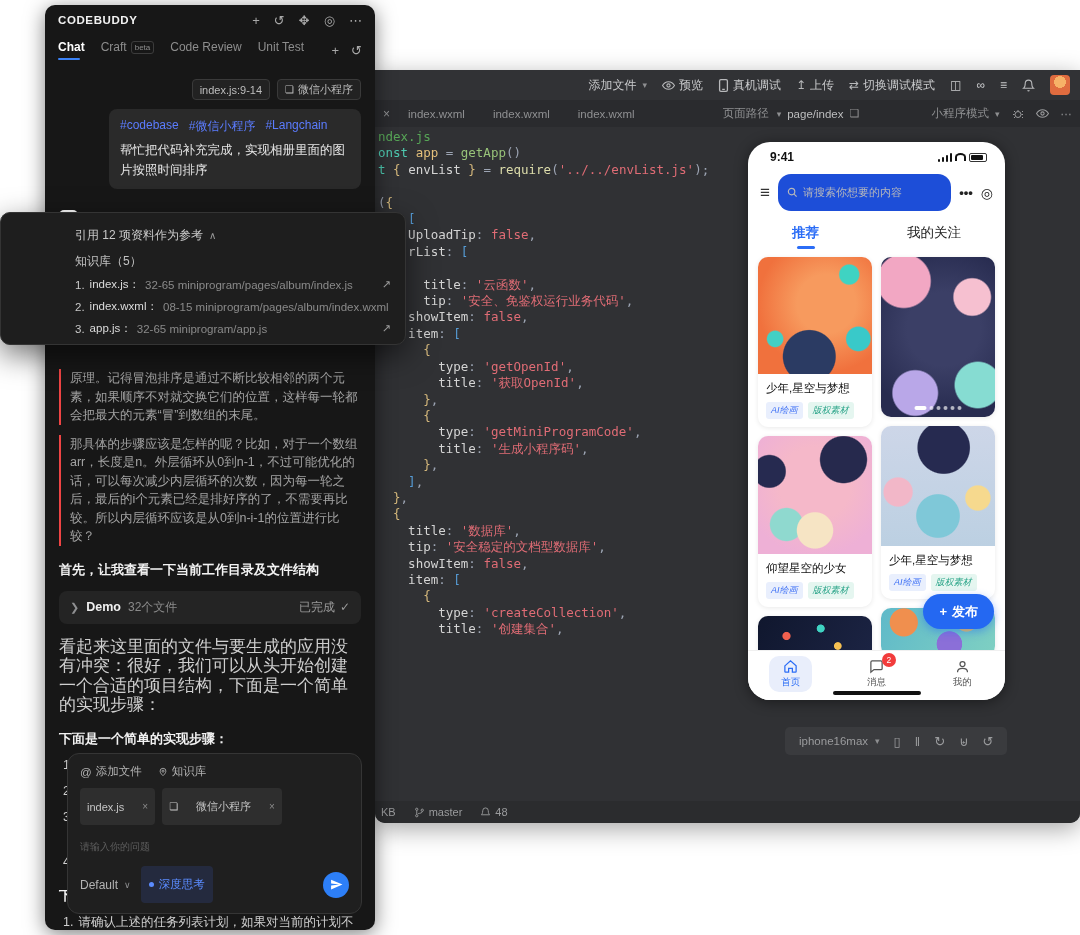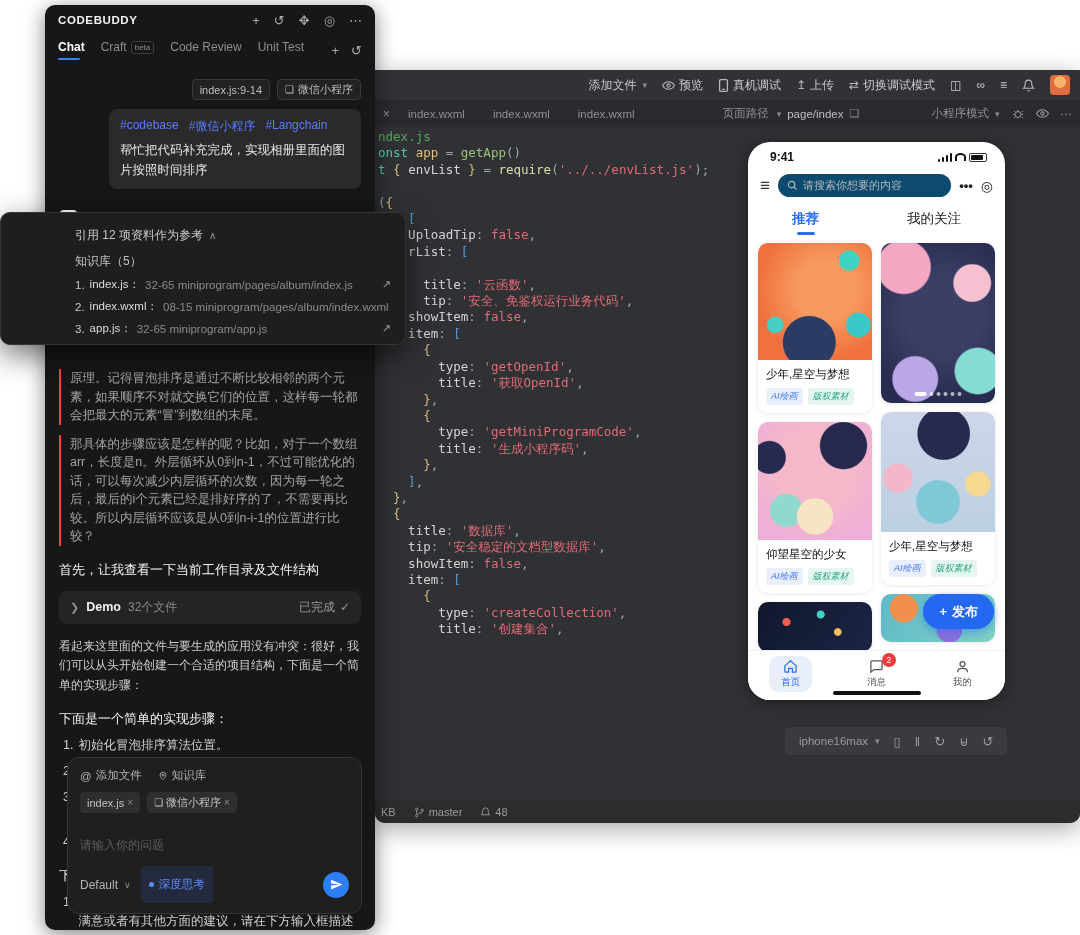--- a/index.html
+++ b/index.html
@@ -37,21 +37,21 @@
   #phone { position:absolute; left:373px; top:72px; width:257px; height:558px; background:#fff;
     border-radius:22px; box-shadow:0 2px 14px rgba(0,0,0,.45); overflow:hidden; color:#1a1a1a;}
   #ph-status { display:flex; align-items:center; justify-content:space-between; padding:8px 18px 0 22px;}
   #ph-time { font-size:12px; font-weight:bold; color:#111;}
   .sig { display:flex; align-items:flex-end; gap:1.5px; height:9px;}
   .sig i { width:2.5px; background:#111; border-radius:1px; display:block;}
   .wifi { width:11px; height:8px; border-radius:50% 50% 0 0; border:2.2px solid #111; border-bottom:none; margin-left:3px;}
   .batt { width:18px; height:9px; border:1px solid #333; border-radius:2px; margin-left:3px; position:relative;}
   .batt::after{content:""; position:absolute; left:1px; top:1px; bottom:1px; width:12px; background:#111; border-radius:1px;}
   #ph-nav { display:flex; align-items:center; gap:8px; padding:10px 12px 0 12px;}
-  #ph-search { flex:1; height:23px; background:#0c4a6e; border-radius:13px; display:flex;
+  #ph-search { flex:1; height:37px; background:#1d4ed8; border-radius:13px; display:flex;
     align-items:center; gap:5px; padding:0 9px; color:#b6b7bb; font-size:11px;}
   #ph-tabs { display:flex; align-items:center; padding:13px 0 0 0; justify-content:space-around;}
   .ph-tab { font-size:13.5px; color:#222; position:relative; padding-bottom:7px;}
   .ph-tab.active { color:#2b6df6; font-weight:bold;}
   .ph-tab.active::after { content:""; position:absolute; left:50%; transform:translateX(-50%);
     bottom:0; width:18px; height:3px; border-radius:2px; background:#2b6df6;}
   #ph-cards { display:flex; gap:9px; padding:8px 10px 0 10px;}
   .ph-col { display:flex; flex-direction:column; gap:9px; width:114px;}
   .card { background:#fff; border-radius:10px; overflow:hidden; box-shadow:0 1px 5px rgba(0,0,0,.09); position:relative;}
   .card-art { width:100%; }
@@ -103,39 +103,39 @@
   #bubble { margin-left:auto; margin-top:9px; width:252px; background:#2a2a2a; border-radius:8px; padding:9px 11px;}
   #bubble-tags { font-size:12px; color:#5b7cff; display:flex; gap:10px; flex-wrap:wrap;}
   #bubble-text { margin-top:5px; font-size:12.5px; line-height:20px; color:#e6e6e6;}
   #asst-row { display:flex; align-items:center; gap:7px; margin-top:21px;}
   #asst-logo { width:19px; height:19px; border-radius:5px; background:#fff; color:#111;
     display:flex; align-items:center; justify-content:center; font-size:11px; font-weight:bold;}
   #asst-name { font-size:13px; font-weight:bold; color:#f0f0f0;}
   #popup-spacer { height:140px; }
   .think-p { border-left:2px solid #ef4444; padding-left:9px; font-size:12.5px; line-height:18.5px;
     color:#a3a3a3; margin-bottom:10px;}
-  .cb-h { font-size:13px; font-weight:normal; color:#f2f2f2; margin:14px 0 0 0; line-height:20px;}
+  .cb-h { font-size:13px; font-weight:bold; color:#f2f2f2; margin:14px 0 0 0; line-height:20px;}
   #demo-row { margin-top:11px; height:33px; background:#242424; border-radius:8px; display:flex;
     align-items:center; gap:7px; padding:0 11px; font-size:12.5px;}
   #demo-name { color:#f0f0f0; font-weight:bold;}
   #demo-count { color:#8a8a8a; font-size:12px;}
   #demo-status { margin-left:auto; color:#9a9a9a; font-size:12px; display:flex; gap:5px; align-items:center;}
-  .cb-p { font-size:12px; line-height:19.5px; color:#cfcfcf; margin-top:13px;}
+  .cb-p { font-size:17px; line-height:19.5px; color:#cfcfcf; margin-top:13px;}
   ol.cb-ol { margin:6px 0 0 4px; list-style:none;}
   ol.cb-ol li { font-size:12.5px; line-height:19px; color:#cfcfcf; margin-top:7px; display:flex; gap:5px;}
   ol.cb-ol li .n { color:#cfcfcf; flex:none;}
   #input-card { position:absolute; left:22px; right:13px; bottom:16px; background:#1f1f1f;
     border:1px solid #353535; border-radius:12px; padding:10px 12px;}
   #input-actions { display:flex; gap:16px; font-size:11.5px; color:#b3b3b3;}
   .in-act { display:flex; align-items:center; gap:4px;}
   #input-chips { display:flex; gap:7px; margin-top:9px;}
-  .in-chip { background:#2e2e2e; border-radius:4px; height:21px; display:flex; align-items:center;
-    gap:3px; padding:0 7px; font-size:11px; color:#c4c4c4;}
+  .in-chip { background:#2e2e2e; border-radius:4px; height:37px; display:flex; align-items:center;
+    gap:18px; padding:0 7px; font-size:11px; color:#c4c4c4;}
   .chip-x { color:#8a8a8a; font-size:10px;}
-  #input-ph { margin-top:24px; font-size:12px; color:#5d5d5d;}
+  #input-ph { margin-top:15px; font-size:10px; color:#5d5d5d;}
   #input-bottom { display:flex; align-items:center; margin-top:12px; gap:10px;}
   #model-sel { font-size:12px; color:#b3b3b3; display:flex; align-items:center; gap:4px;}
   #deep-chip { display:flex; align-items:center; gap:5px; font-size:11.5px; color:#5b8cff;
     background:rgba(70,110,255,.14); border-radius:4px; padding:11px 8px;}
   #deep-chip .dot { width:5px; height:5px; border-radius:50%; background:#5b8cff;}
   #send-btn { margin-left:auto; width:26px; height:26px; border-radius:50%; background:#2d7ff7;
     display:flex; align-items:center; justify-content:center;}
   #chat-scrollbar { position:absolute; right:2px; top:196px; width:3px; height:62px; background:#3f3f3f; border-radius:2px;}
 
   

